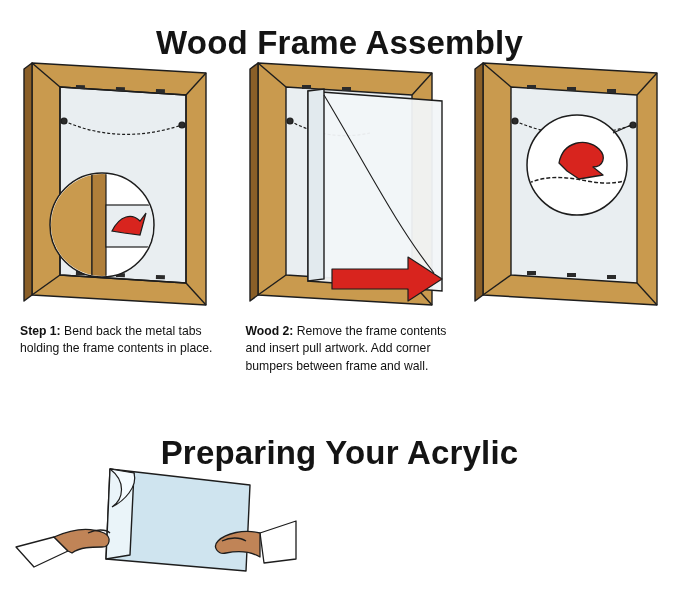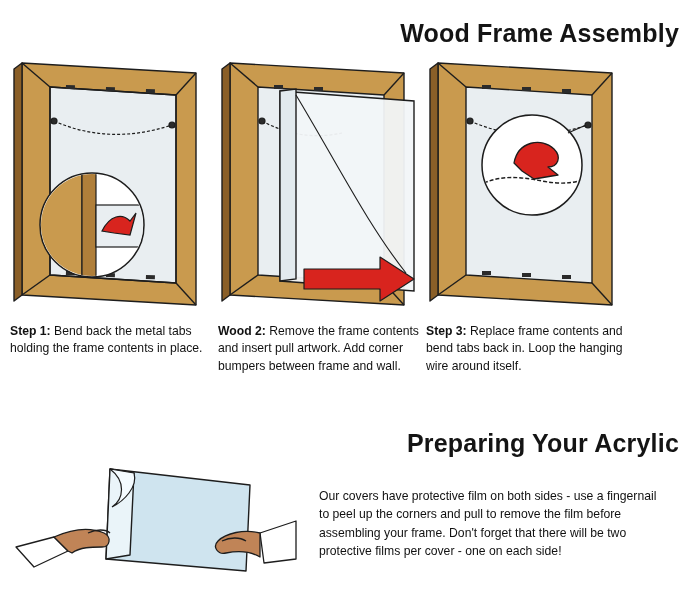--- a/index.html
+++ b/index.html
@@ -14,44 +14,45 @@
     color: #1a1a1a;
     overflow: hidden;
     position: relative;
   }
   .page {
     position: relative;
     width: 679px;
     height: 601px;
   }
   .section-title {
-    text-align: right;
-    font-size: 25px;
+    text-align: center;
+    font-size: 33px;
     font-weight: 700;
     letter-spacing: 0.2px;
     color: #141414;
   }
   #title-assembly {
     position: absolute;
     top: 2px;
     left: 0;
     right: 0;
   }
   #title-acrylic {
     position: absolute;
     top: 412px;
     left: 0;
     right: 0;
   }
   .steps-row {
     position: absolute;
     top: 55px;
-    left: 10px;
+    left: 20px;
     width: 659px;
     display: flex;
+    justify-content: space-between;
   }
   .step {
     width: 208px;
   }
   .step-figure {
     width: 208px;
     height: 258px;
     position: relative;
   }
   .step-caption {
@@ -218,23 +219,20 @@
                 <circle cx="106" cy="110" r="49"></circle>
               </clipPath>
             <g clip-path="url(#c3)">
               <path d="M58,128 C76,120 96,122 116,126 C136,130 154,128 160,122" fill="none" stroke="#1d1d1d" stroke-width="1.4" stroke-dasharray="4 2"></path>
               <path d="M88,108 C92,86 116,82 128,94 C136,102 132,112 122,112 L132,120 L108,124 L96,116 Z" fill="#d8241e" stroke="#1d1d1d" stroke-width="1.3" stroke-linejoin="round"></path>
             </g>
             <line x1="142" y1="78" x2="160" y2="70" stroke="#1d1d1d" stroke-width="1.2"></line>
           </g>
         </svg>
       </div>
-      <div class="step-caption">
-        <b>Step 3:</b><span> Replace frame contents and bend tabs back in. Loop the hanging wire around itself.</span>
-      </div>
     </div>
 
   </div>
 
   <h1 class="section-title" id="title-acrylic">Preparing Your Acrylic</h1>
 
   <div class="acrylic-row">
     <div class="acrylic-figure">
       <svg width="285" height="125" viewBox="0 0 285 125">
 
@@ -251,16 +249,15 @@
           <path d="M74,78 C82,74 92,74 96,78" fill="none"></path>
         </g>
 
         <g stroke="#1d1d1d" stroke-width="1.3" stroke-linejoin="round">
           <path d="M246,78 L282,66 L282,104 L250,108 Z" fill="#ffffff"></path>
           <path d="M246,78 C230,74 212,78 204,86 C198,92 204,100 212,98 C222,96 236,96 246,102 Z" fill="#c08457"></path>
           <path d="M208,86 C216,82 226,82 232,86" fill="none"></path>
         </g>
       </svg>
     </div>
-    <p class="acrylic-text">Our covers have protective film on both sides - use a fingernail to peel up the corners and pull to remove the film before assembling your frame. Don't forget that there will be two protective films per cover - one on each side!</p>
   </div>
 
 </div>
 
 </body></html>

